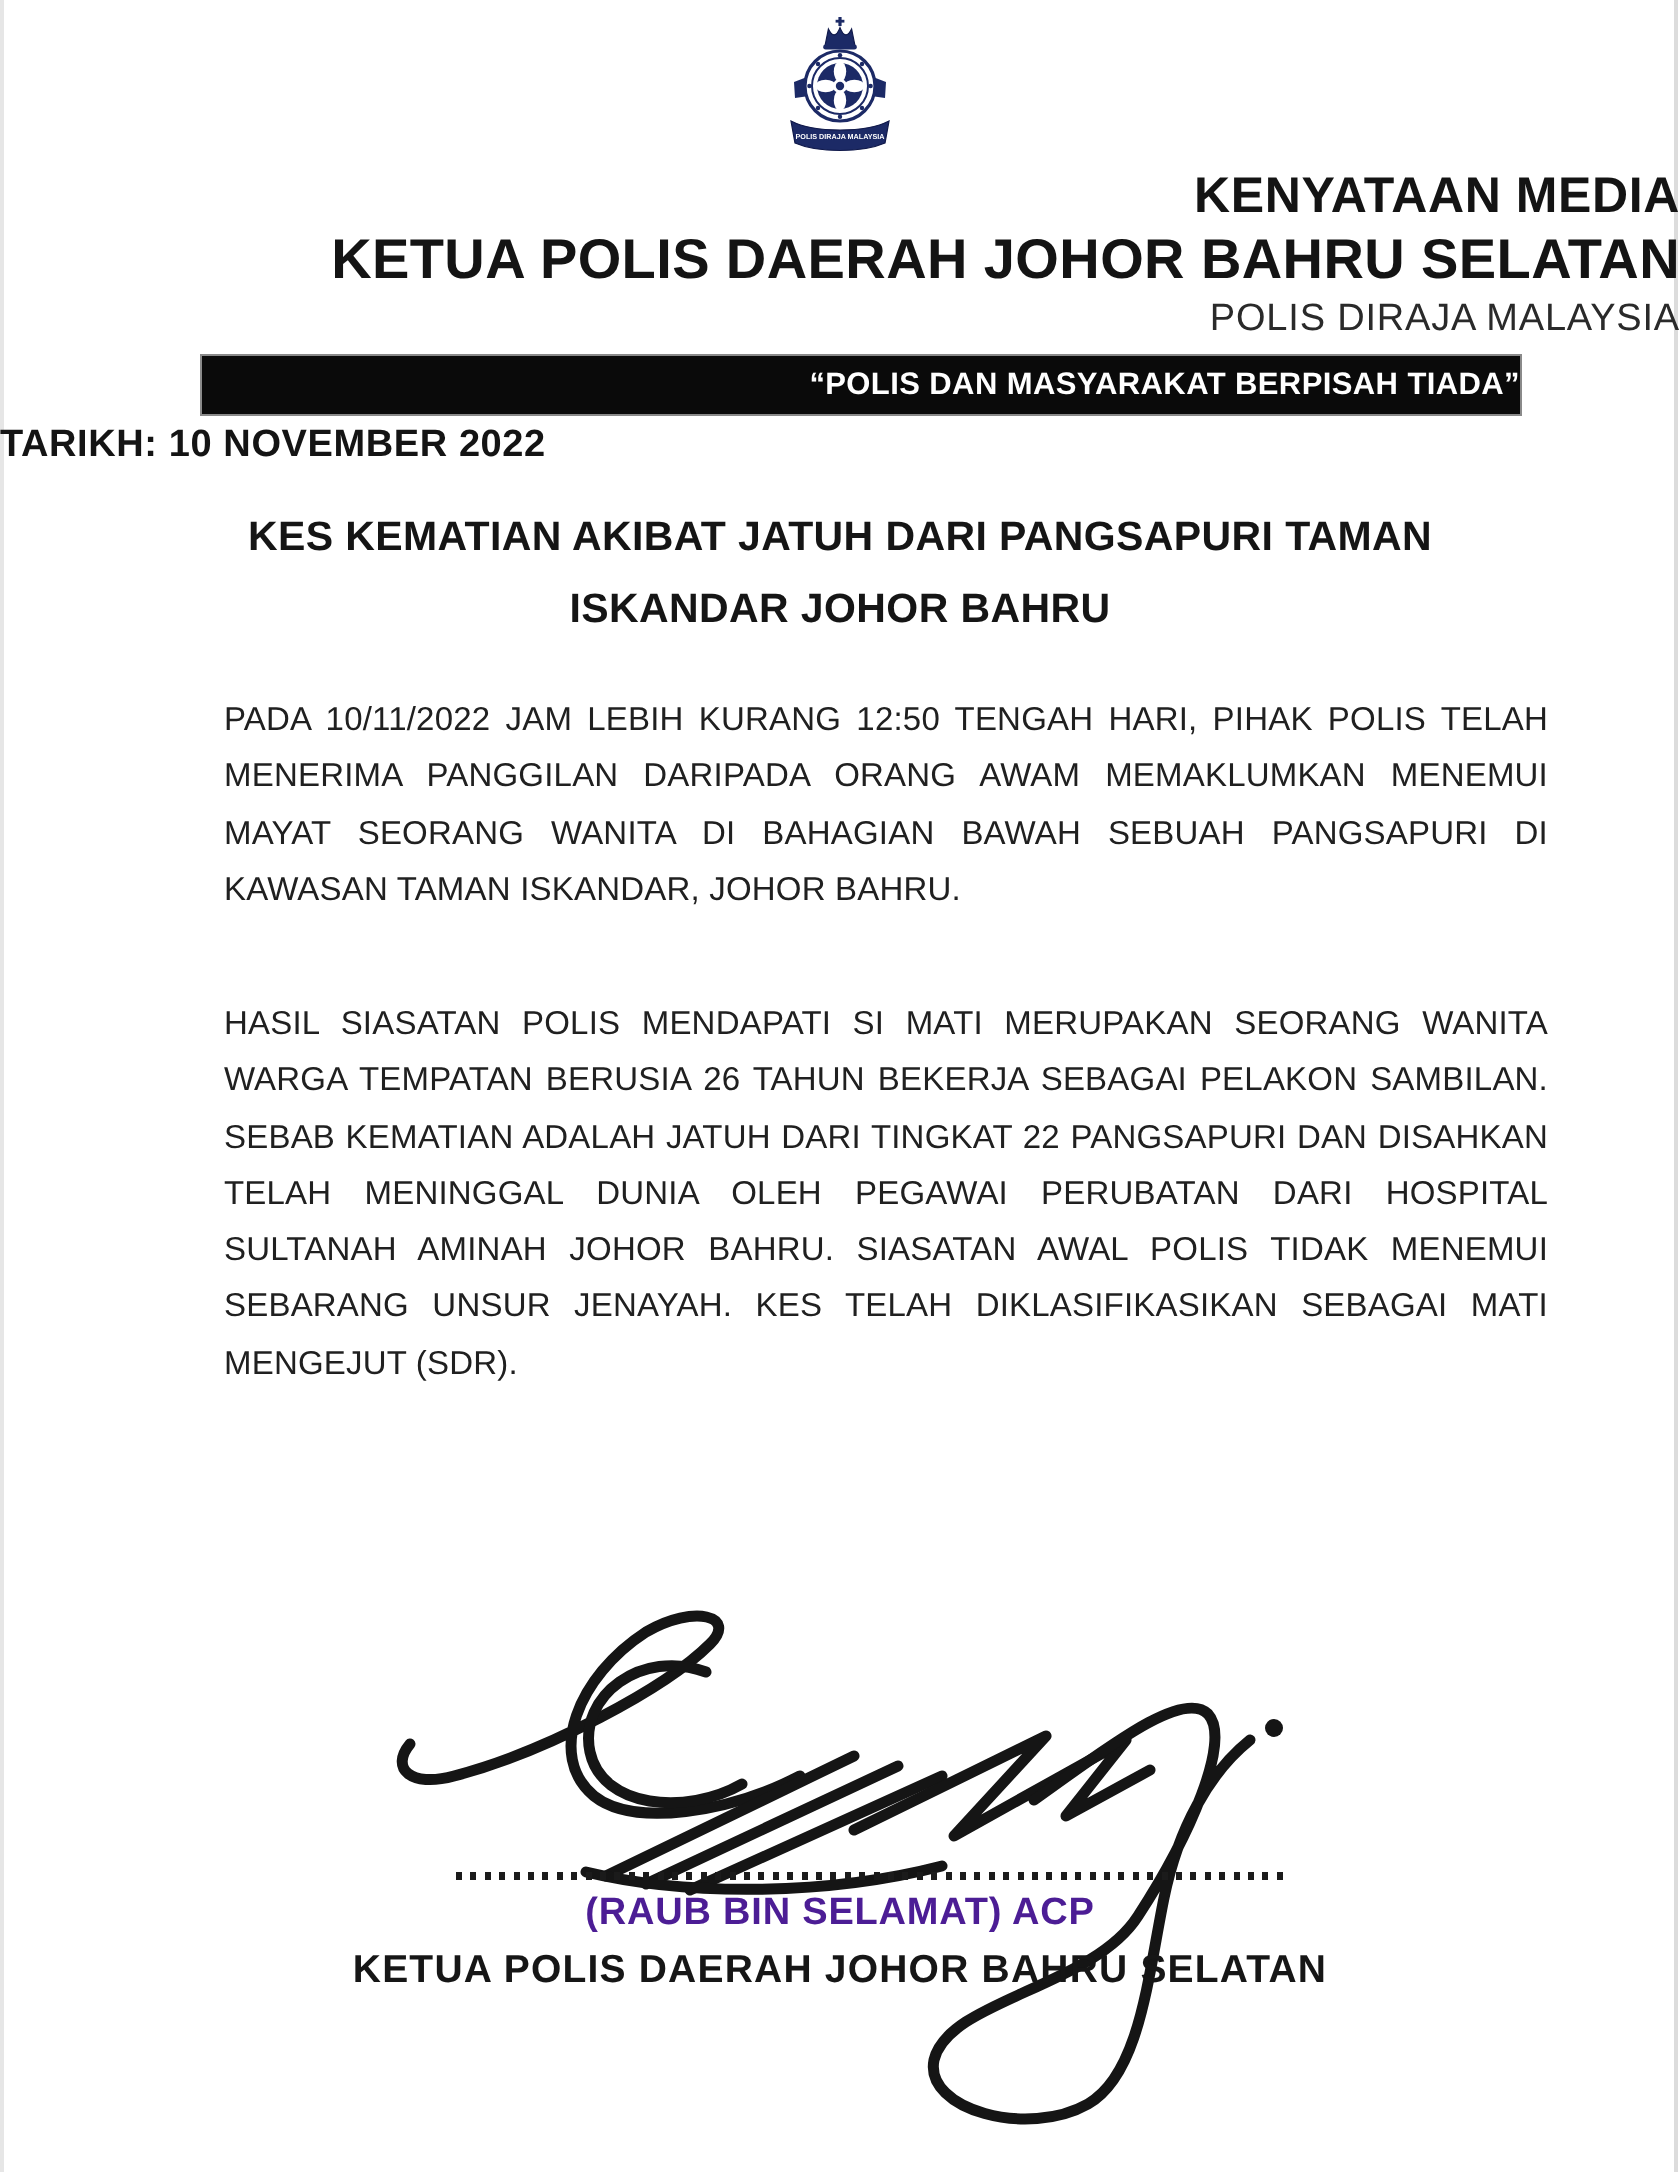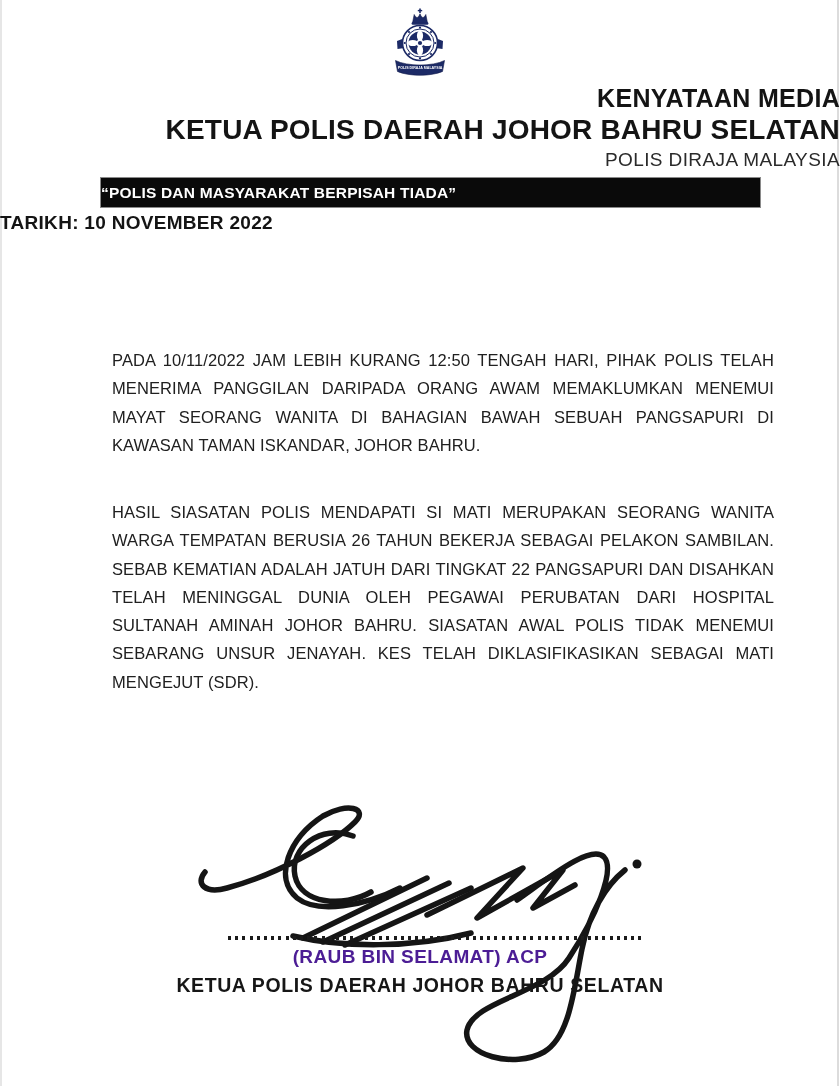--- a/index.html
+++ b/index.html
@@ -27,21 +27,21 @@
   .hdr { position: absolute; left: 0; right: 0; text-align: right; color: #141414; }
   .hdr-1 { top: 84px;  font-size: 25px; font-weight: bold; letter-spacing: 0.3px; }
   .hdr-2 { top: 114px; font-size: 28px; font-weight: bold; letter-spacing: 0.2px; }
   .hdr-3 { top: 149px; font-size: 19px; font-weight: normal; letter-spacing: 0.4px; color: #2a2a2a; }
 
   .motto-banner {
     position: absolute; top: 177px; left: 100px; width: 661px; height: 31px;
     background: #0a0a0a;
     border: 1px solid #8a8a8a;
     box-sizing: border-box;
-    display: flex; align-items: center; justify-content: flex-start;
+    display: flex; align-items: center; justify-content: flex-end;
     color: #ffffff; font-size: 15.5px; font-weight: bold; letter-spacing: 0.2px;
   }
 
   .date-line {
     position: absolute; top: 212px; left: 0; right: 0;
     font-size: 19px; font-weight: bold; color: #141414;
     letter-spacing: 0.3px;
   }
 
   .doc-title {
@@ -130,20 +130,21 @@
   <div class="hdr hdr-1">KENYATAAN MEDIA</div>
   <div class="hdr hdr-2">KETUA POLIS DAERAH JOHOR BAHRU SELATAN</div>
   <div class="hdr hdr-3">POLIS DIRAJA MALAYSIA</div>
 
   <div class="motto-banner">
     <span>“POLIS DAN MASYARAKAT BERPISAH TIADA”</span>
   </div>
 
   <div class="date-line">TARIKH: 10 NOVEMBER 2022</div>
 
+  <div class="doc-title">KES KEMATIAN AKIBAT JATUH DARI PANGSAPURI TAMAN ISKANDAR JOHOR BAHRU</div>
 
   <p class="body-par par-1">PADA 10/11/2022 JAM LEBIH KURANG 12:50 TENGAH HARI, PIHAK POLIS TELAH MENERIMA PANGGILAN DARIPADA ORANG AWAM MEMAKLUMKAN MENEMUI MAYAT SEORANG WANITA DI BAHAGIAN BAWAH SEBUAH PANGSAPURI DI KAWASAN TAMAN ISKANDAR, JOHOR BAHRU.</p>
   <p class="body-par par-2">HASIL SIASATAN POLIS MENDAPATI SI MATI MERUPAKAN SEORANG WANITA WARGA TEMPATAN BERUSIA 26 TAHUN BEKERJA SEBAGAI PELAKON SAMBILAN. SEBAB KEMATIAN ADALAH JATUH DARI TINGKAT 22 PANGSAPURI DAN DISAHKAN TELAH MENINGGAL DUNIA OLEH PEGAWAI PERUBATAN DARI HOSPITAL SULTANAH AMINAH JOHOR BAHRU. SIASATAN AWAL POLIS TIDAK MENEMUI SEBARANG UNSUR JENAYAH. KES TELAH DIKLASIFIKASIKAN SEBAGAI MATI MENGEJUT (SDR).</p>
 
   <div class="sign-zone">
     <svg class="signature-svg" width="490" height="280" viewBox="0 0 490 280">
       <g fill="none" stroke="#151515" stroke-width="5.5" stroke-linecap="round" stroke-linejoin="round">
 
         <path d="M 30 72 C 20 84, 30 94, 52 88 C 98 76, 158 44, 180 22 C 194 8, 172 2, 148 16 C 114 38, 98 78, 122 98 C 142 114, 190 106, 225 88"></path>
 

